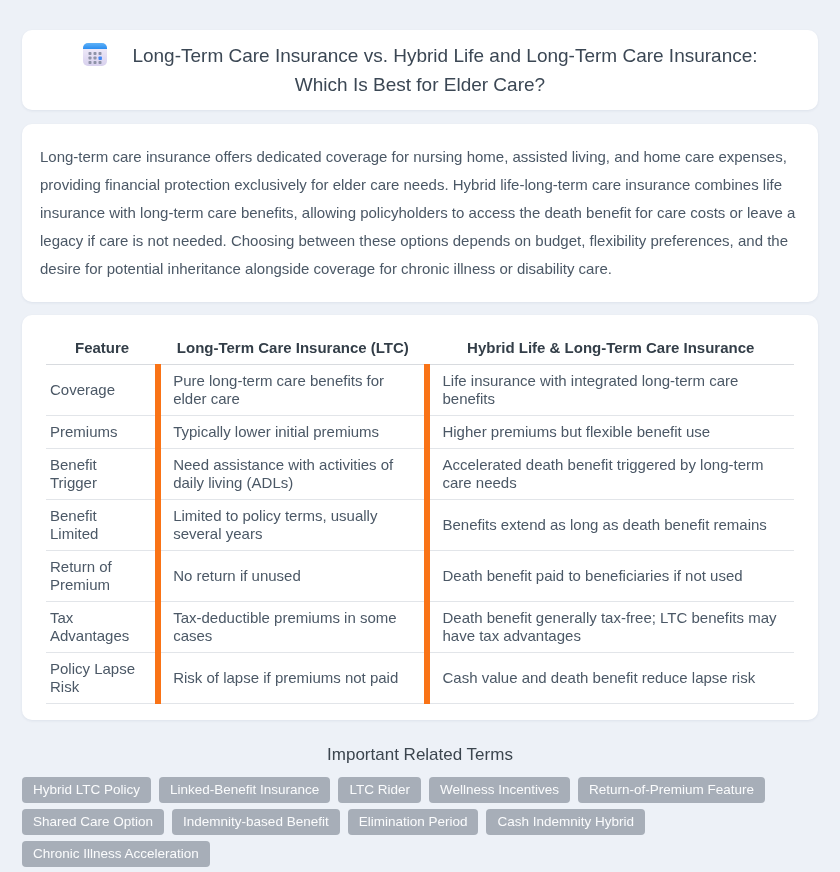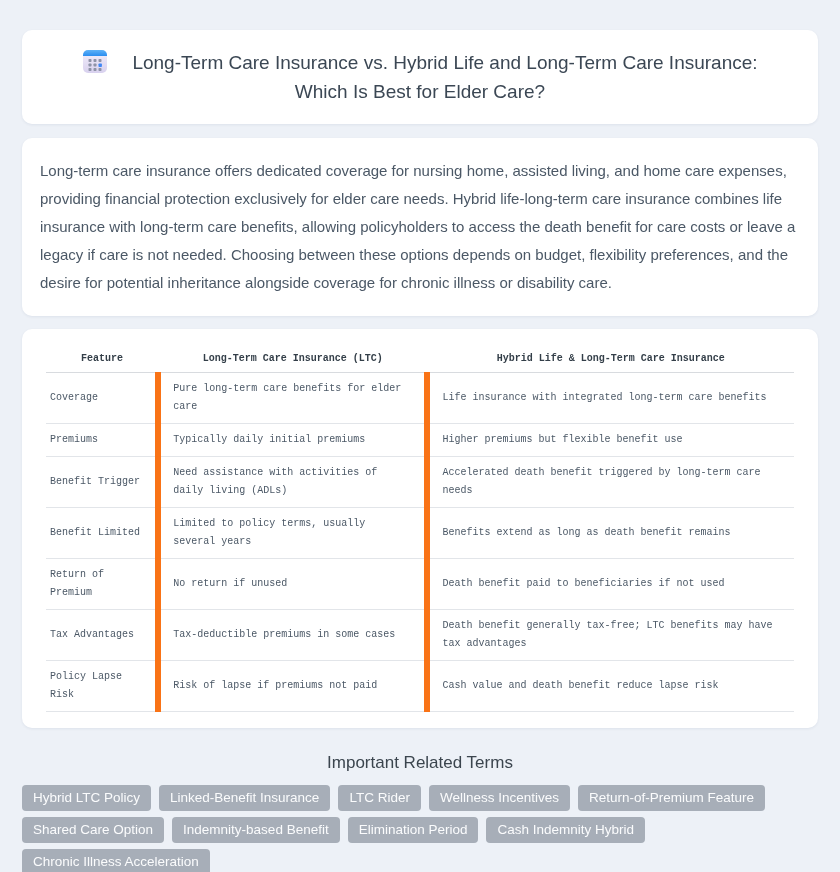--- a/index.html
+++ b/index.html
@@ -12,21 +12,21 @@
   .wrap { padding: 30px 22px 0 22px; }
 
   .card {
     background: #ffffff;
     border-radius: 10px;
     box-shadow: 0 1px 3px rgba(20, 40, 80, 0.07);
   }
 
   
   .title-card {
-    padding: 18px 56px;
+    padding: 11px 56px;
     text-align: center;
   }
   .title-line {
     font-size: 19px;
     line-height: 29px;
     font-weight: 400;
     color: #3b4754;
     display: inline;
   }
   .cal-icon {
@@ -48,23 +48,22 @@
   }
 
   
   .table-card {
     margin-top: 13px;
     padding: 22px 24px 16px 24px;
   }
   table.cmp {
     width: 100%;
     border-collapse: collapse;
-    font-size: 10px;
+    font-size: 15px;
     color: #4b5866;
-    font-family: Liberation Mono, monospace;
   }
   table.cmp th {
     font-weight: 700;
     color: #333e48;
     text-align: center;
     padding: 2px 8px 8px 8px;
     border-bottom: 1px solid #d8dbdf;
   }
   table.cmp td {
     padding: 7px 12px;
@@ -173,21 +172,21 @@
         </tr>
       </thead>
       <tbody>
         <tr>
           <td class="c1">Coverage</td>
           <td class="c2">Pure long-term care benefits for elder care</td>
           <td class="c3">Life insurance with integrated long-term care benefits</td>
         </tr>
         <tr>
           <td class="c1">Premiums</td>
-          <td class="c2">Typically daily initial premiums</td>
+          <td class="c2">Typically lower initial premiums</td>
           <td class="c3">Higher premiums but flexible benefit use</td>
         </tr>
         <tr>
           <td class="c1">Benefit Trigger</td>
           <td class="c2">Need assistance with activities of daily living (ADLs)</td>
           <td class="c3">Accelerated death benefit triggered by long-term care needs</td>
         </tr>
         <tr>
           <td class="c1">Benefit Limited</td>
           <td class="c2">Limited to policy terms, usually several years</td>

